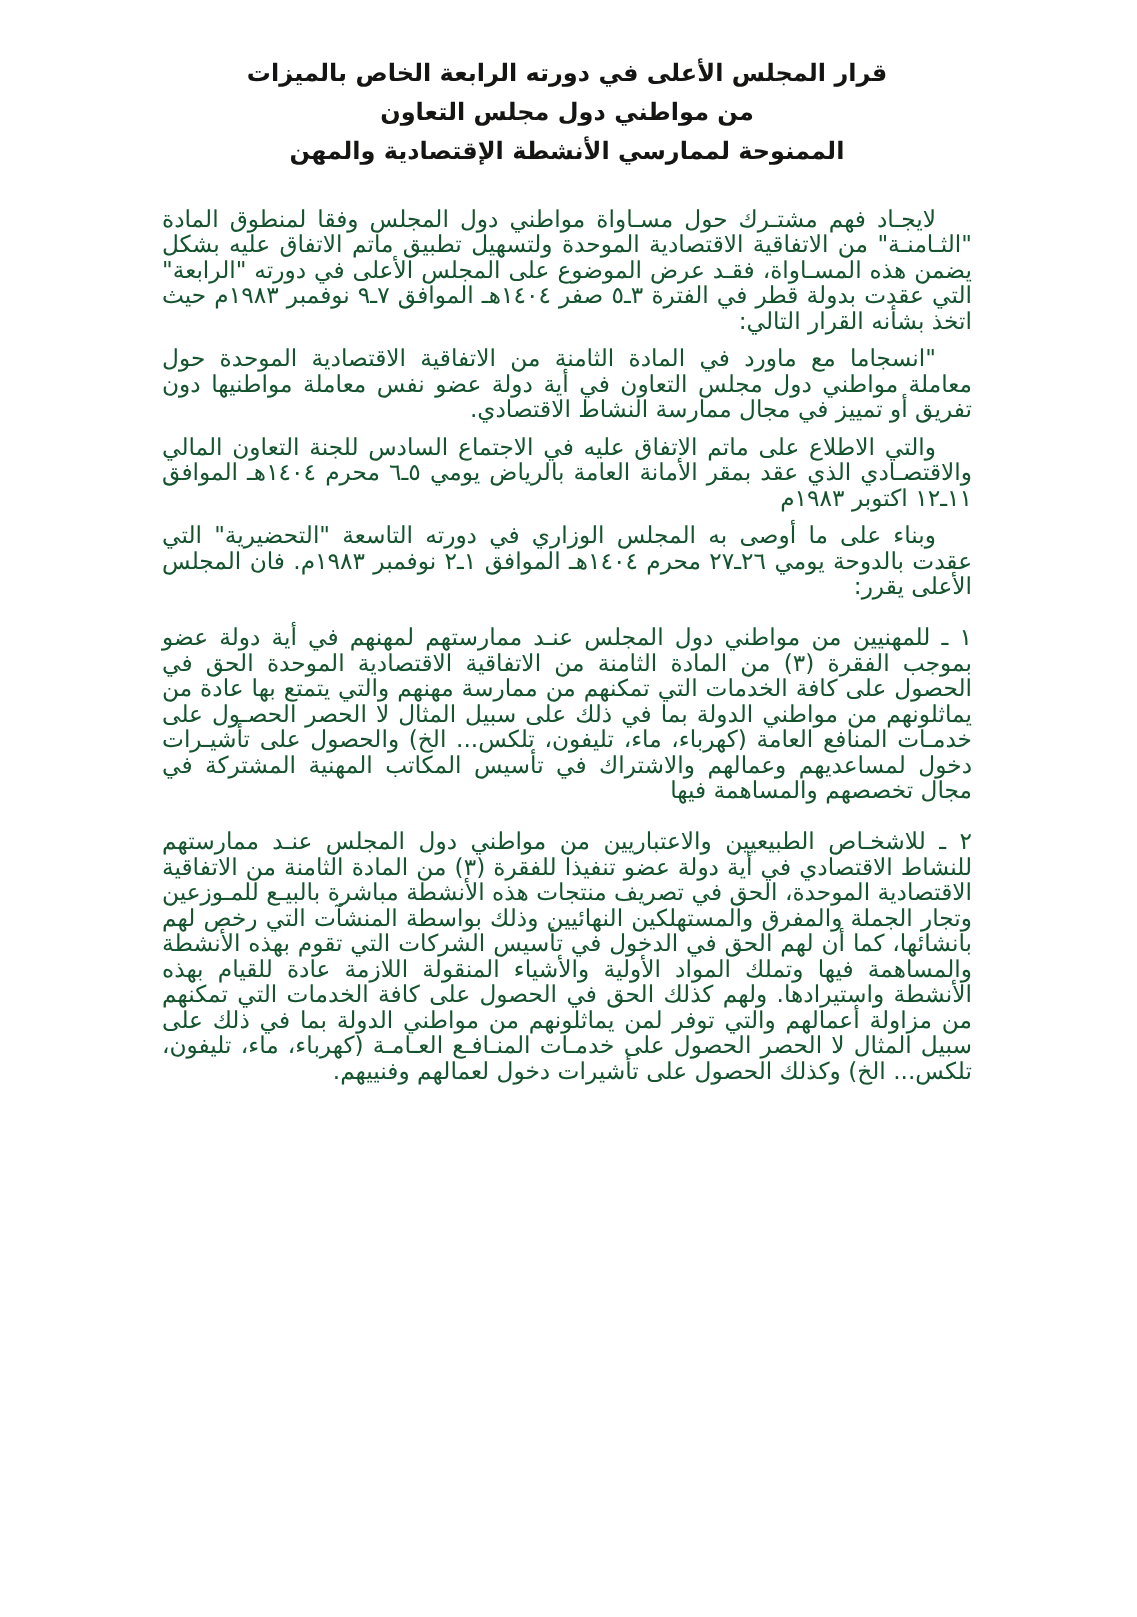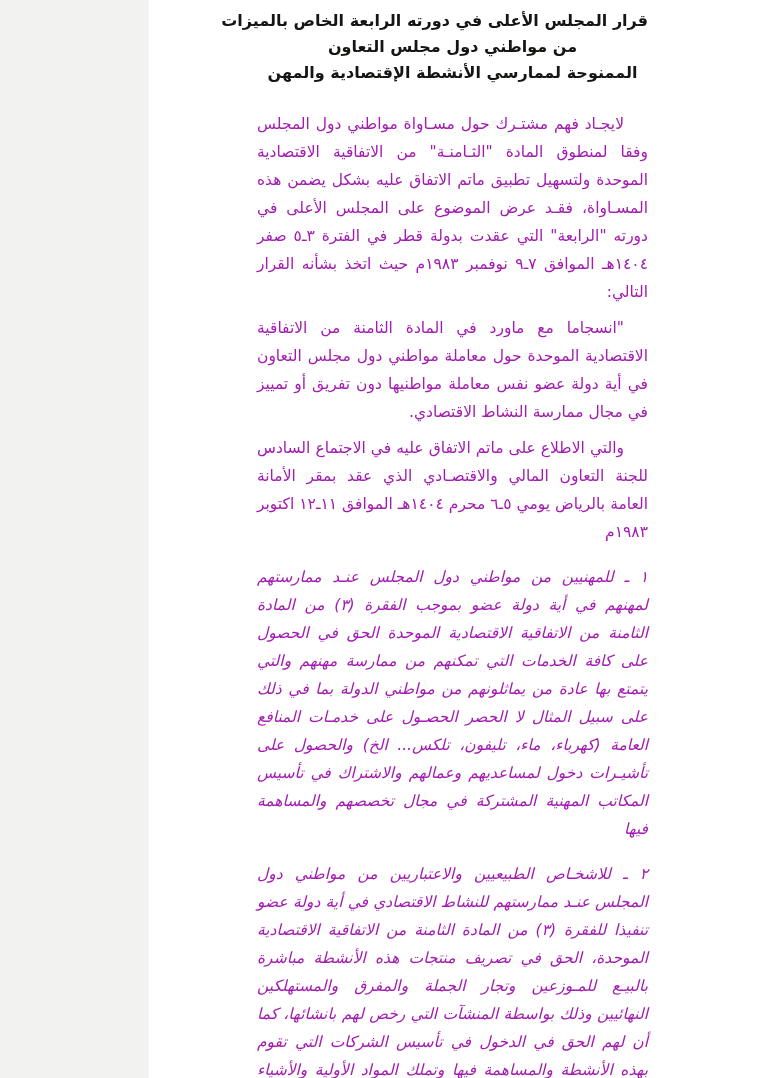--- a/index.html
+++ b/index.html
@@ -4,61 +4,62 @@
 <style>
   * { margin: 0; padding: 0; box-sizing: border-box; }
   html, body { background: #f2f2f0; }
   body {
     width: 758px;
     height: 1078px;
     font-family: "DejaVu Sans", sans-serif;
     overflow: hidden;
   }
   .page {
-    width: 609px;
+    width: 758px;
     height: 1078px;
     background: #ffffff;
     color: #1d1d1b;
     direction: rtl;
-    padding: 8px 110px 0 108px;
+    padding: 36px 110px 0 108px;
   }
   .title-block {
     text-align: center;
     font-weight: bold;
     font-size: 16px;
     line-height: 26px;
     letter-spacing: 0;
     margin-bottom: 24px;
     color: #151513;
   }
   .title-line { white-space: nowrap; }
   .doc-body {
     font-size: 15.5px;
-    line-height: 28px;
+    line-height: 17px;
     text-align: justify;
     text-justify: inter-word;
-    color: #a21caf;
+    color: #14532d;
   }
   .para { margin-bottom: 8px; }
   .para.indent { text-indent: 24px; }
-  .para.item { text-indent: 0; margin-top: 17px; font-style: italic; }
+  .para.item { text-indent: 0; margin-top: 17px; }
   .para:last-child { margin-bottom: 0; }
 </style>
 </head>
 <body>
 
 <div class="page">
 
   <header class="title-block">
     <div class="title-line">قرار المجلس الأعلى في دورته الرابعة الخاص بالميزات</div>
     <div class="title-line">من مواطني دول مجلس التعاون</div>
     <div class="title-line">الممنوحة لممارسي الأنشطة الإقتصادية والمهن</div>
   </header>
 
   <main class="doc-body">
     <p class="para indent">لايجـاد فهم مشتـرك حول مسـاواة مواطني دول المجلس وفقا لمنطوق المادة "الثـامنـة" من الاتفاقية الاقتصادية الموحدة ولتسهيل تطبيق ماتم الاتفاق عليه بشكل يضمن هذه المسـاواة، فقـد عرض الموضوع على المجلس الأعلى في دورته "الرابعة" التي عقدت بدولة قطر في الفترة ٣ـ٥ صفر ١٤٠٤هـ الموافق ٧ـ٩ نوفمبر ١٩٨٣م حيث اتخذ بشأنه القرار التالي:</p>
     <p class="para indent">"انسجاما مع ماورد في المادة الثامنة من الاتفاقية الاقتصادية الموحدة حول معاملة مواطني دول مجلس التعاون في أية دولة عضو نفس معاملة مواطنيها دون تفريق أو تمييز في مجال ممارسة النشاط الاقتصادي.</p>
     <p class="para indent">والتي الاطلاع على ماتم الاتفاق عليه في الاجتماع السادس للجنة التعاون المالي والاقتصـادي الذي عقد بمقر الأمانة العامة بالرياض يومي ٥ـ٦ محرم ١٤٠٤هـ الموافق ١١ـ١٢ اكتوبر ١٩٨٣م</p>
+    <p class="para indent">وبناء على ما أوصى به المجلس الوزاري في دورته التاسعة "التحضيرية" التي عقدت بالدوحة يومي ٢٦ـ٢٧ محرم ١٤٠٤هـ الموافق ١ـ٢ نوفمبر ١٩٨٣م. فان المجلس الأعلى يقرر:</p>
     <p class="para item">١ ـ للمهنيين من مواطني دول المجلس عنـد ممارستهم لمهنهم في أية دولة عضو بموجب الفقرة (٣) من المادة الثامنة من الاتفاقية الاقتصادية الموحدة الحق في الحصول على كافة الخدمات التي تمكنهم من ممارسة مهنهم والتي يتمتع بها عادة من يماثلونهم من مواطني الدولة بما في ذلك على سبيل المثال لا الحصر الحصـول على خدمـات المنافع العامة (كهرباء، ماء، تليفون، تلكس... الخ) والحصول على تأشيـرات دخول لمساعديهم وعمالهم والاشتراك في تأسيس المكاتب المهنية المشتركة في مجال تخصصهم والمساهمة فيها</p>
     <p class="para item">٢ ـ للاشخـاص الطبيعيين والاعتباريين من مواطني دول المجلس عنـد ممارستهم للنشاط الاقتصادي في أية دولة عضو تنفيذا للفقرة (٣) من المادة الثامنة من الاتفاقية الاقتصادية الموحدة، الحق في تصريف منتجات هذه الأنشطة مباشرة بالبيـع للمـوزعين وتجار الجملة والمفرق والمستهلكين النهائيين وذلك بواسطة المنشآت التي رخص لهم بانشائها، كما أن لهم الحق في الدخول في تأسيس الشركات التي تقوم بهذه الأنشطة والمساهمة فيها وتملك المواد الأولية والأشياء المنقولة اللازمة عادة للقيام بهذه الأنشطة واستيرادها. ولهم كذلك الحق في الحصول على كافة الخدمات التي تمكنهم من مزاولة أعمالهم والتي توفر لمن يماثلونهم من مواطني الدولة بما في ذلك على سبيل المثال لا الحصر الحصول على خدمـات المنـافـع العـامـة (كهرباء، ماء، تليفون، تلكس... الخ) وكذلك الحصول على تأشيرات دخول لعمالهم وفنييهم.</p>
   </main>
 
 </div>
 
 </body></html>

